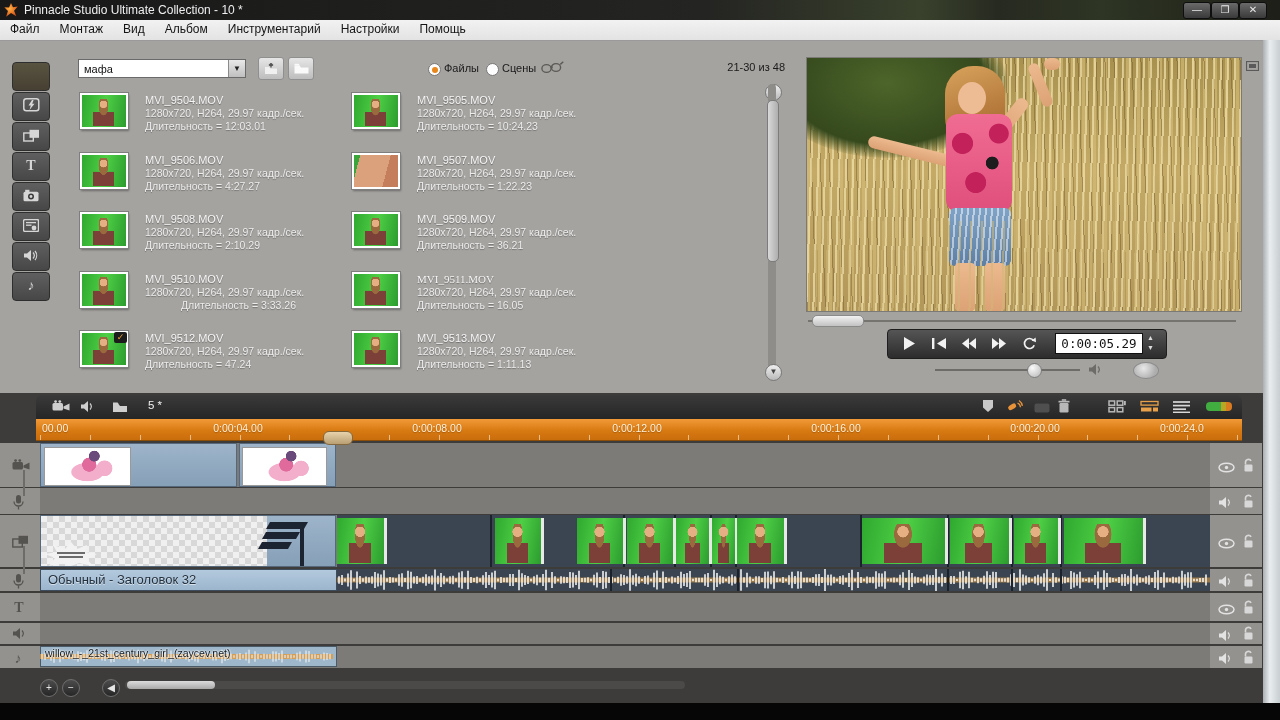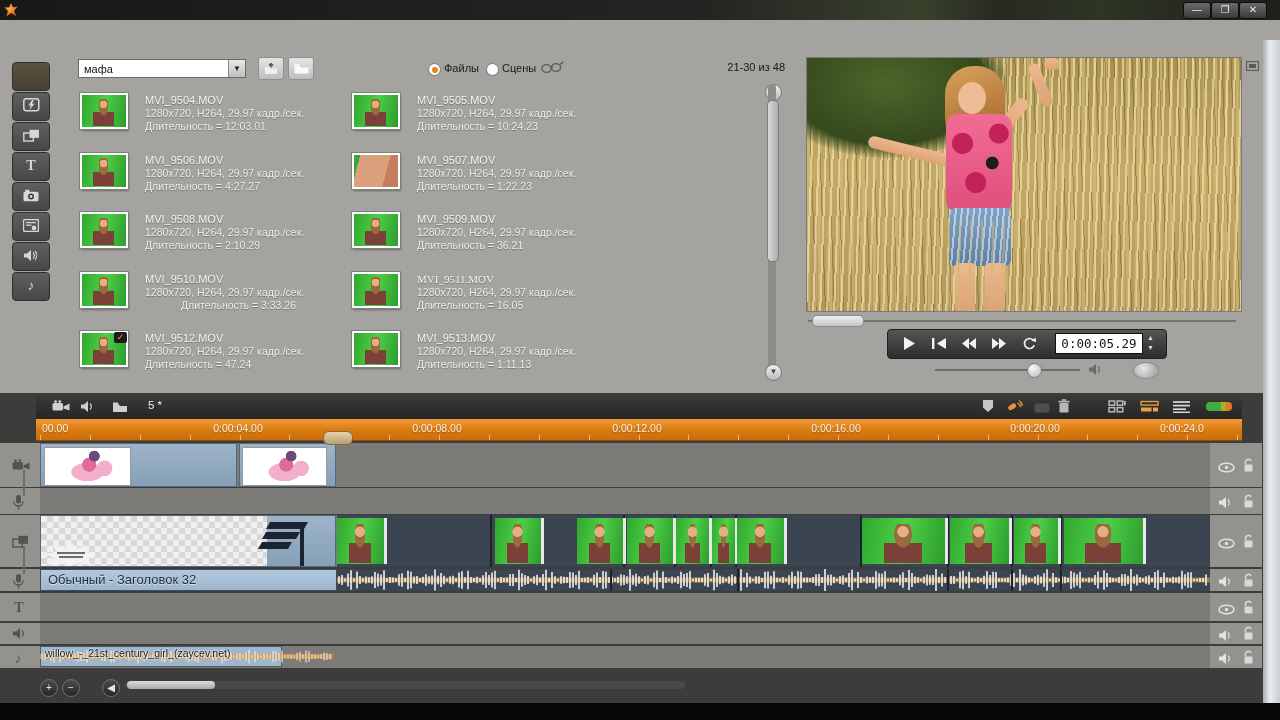--- a/index.html
+++ b/index.html
@@ -137,25 +137,27 @@
   .meter-pill{width:26px;height:9px;border-radius:4px;
     background:linear-gradient(90deg,#41ad41 0 58%,#b8a625 58% 78%,#d97b1e 78%);}
 </style>
 </head>
 <body>
 
 <div id="app">
 
   <div class="abs" id="title-bar">
     <div class="abs" id="app-logo"></div>
+    <div class="abs" id="title-text">Pinnacle Studio Ultimate Collection - 10 *</div>
     <div class="abs winbtn" style="left:1183px;">—</div>
     <div class="abs winbtn" style="left:1211px;">❐</div>
     <div class="abs winbtn" style="left:1239px;">✕</div>
   </div>
 
+  <div class="abs" id="menu-bar"><span class="menu-item">Файл</span><span class="menu-item">Монтаж</span><span class="menu-item">Вид</span><span class="menu-item">Альбом</span><span class="menu-item">Инструментарий</span><span class="menu-item">Настройки</span><span class="menu-item">Помощь</span></div>
 
   <div id="sidebar">
       <div class="abs sbtn active" style="position: absolute; left: 12px; top: 62px;">
         <span></span>
       </div>
       <div class="abs sbtn" style="position: absolute; left: 12px; top: 92px;">
         <span><svg width="17" height="14">
             <rect x="0.8" y="0.8" width="15" height="12" rx="2.5" fill="none" stroke="#d6d6d6" stroke-width="1.5"></rect>
             <polygon points="9,2 5.5,7.5 7.8,7.5 6.5,12 11.5,5.8 9.2,5.8 10.6,2" fill="#d6d6d6"></polygon>
           </svg></span>
@@ -602,21 +604,21 @@
       </div>
       <div class="wave-band" style="position: absolute; left: 337px; top: 569px; width: 873px; height: 22px; overflow: hidden;"><svg width="873" height="22">
           <rect x="0" y="8.5" width="873" height="5" fill="#9a7848"></rect>
           <path d="M2 7.305463864227301 L2 14.6945361357727 M5 5.90401250092502 L5 16.09598749907498 M8 9.488588117782085 L8 12.511411882217915 M11 4.526383250286914 L11 17.473616749713088 M14 1.3014921895723965 L14 20.698507810427603 M17 9.414688739550767 L17 12.585311260449233 M20 2.4104407309379603 L20 19.58955926906204 M23 7.104048672366669 L23 14.89595132763333 M26 9.134306501404904 L26 12.865693498595096 M29 7.49702837802385 L29 14.502971621976151 M32 8.16855270647421 L32 13.83144729352579 M35 7.1756336269330205 L35 14.82436637306698 M38 3.099507368301957 L38 18.900492631698043 M41 4.401678922756565 L41 17.598321077243433 M44 5.527431611229286 L44 16.472568388770714 M47 1.3588335726685372 L47 20.641166427331463 M50 9.268315272272549 L50 12.731684727727451 M53 8.108094909488312 L53 13.891905090511688 M56 8.423678003526522 L56 13.576321996473478 M59 9.370198364519837 L59 12.629801635480163 M62 5.212211811857266 L62 16.787788188142734 M65 4.174970632327499 L65 17.8250293676725 M68 9.0061854744053 L68 12.9938145255947 M71 1.7545934694071583 L71 20.24540653059284 M74 2.838894735702217 L74 19.16110526429778 M77 7.438050737709753 L77 14.561949262290247 M80 7.05854579216877 L80 14.94145420783123 M83 9.336889533879852 L83 12.663110466120148 M86 7.654431594412726 L86 14.345568405587274 M89 5.16333289478595 L89 16.83666710521405 M92 7.144797232920871 L92 14.85520276707913 M95 6.487882534425795 L95 15.512117465574205 M98 0.500020420141249 L98 21.499979579858753 M101 6.63919401923269 L101 15.36080598076731 M104 4.042558858156676 L104 17.957441141843326 M107 6.82072793354159 L107 15.17927206645841 M110 9.59679543524779 L110 12.40320456475221 M113 7.166289580370143 L113 14.833710419629856 M116 6.794639675349133 L116 15.205360324650867 M119 9.22776579239356 L119 12.77223420760644 M122 3.575710244530134 L122 18.424289755469864 M125 2.1444268997157288 L125 19.85557310028427 M128 8.30889934075064 L128 13.69110065924936 M131 1.824448651397912 L131 20.175551348602088 M134 7.9958088727533 L134 14.004191127246699 M137 9.005097407713498 L137 12.994902592286502 M140 7.772927982232735 L140 14.227072017767265 M143 9.264530174521395 L143 12.735469825478605 M146 6.305158213121045 L146 15.694841786878955 M149 3.11122597008091 L149 18.88877402991909 M152 6.073624576388163 L152 15.926375423611837 M155 3.587942949818422 L155 18.412057050181577 M158 1.810208793271876 L158 20.189791206728124 M161 9.394716186422544 L161 12.605283813577456 M164 7.92061414826945 L164 14.07938585173055 M167 8.855118478315369 L167 13.144881521684631 M170 8.47626413424872 L170 13.52373586575128 M173 5.055921319466169 L173 16.94407868053383 M176 5.03008060757997 L176 16.96991939242003 M179 9.094743922388835 L179 12.905256077611165 M182 0.7364382323935459 L182 21.263561767606454 M185 4.32697687526183 L185 17.67302312473817 M188 6.0185130388187424 L188 15.981486961181258 M191 7.10081521494055 L191 14.89918478505945 M194 9.649857156699797 L194 12.350142843300203 M197 7.233169270907952 L197 14.766830729092048 M200 5.722649476102644 L200 16.277350523897354 M203 8.427114147250457 L203 13.572885852749543 M206 5.001876996767669 L206 16.99812300323233 M209 0.687358998836638 L209 21.312641001163364 M212 8.803410700795439 L212 13.196589299204561 M215 3.039172596138191 L215 18.96082740386181 M218 7.3356350131269155 L218 14.664364986873085 M221 9.645434656185778 L221 12.354565343814222 M224 7.256328080008269 L224 14.74367191999173 M227 7.7982009704373745 L227 14.201799029562626 M230 8.054437815624853 L230 13.945562184375147 M233 2.952057318657001 L233 19.047942681343 M236 3.420789201866074 L236 18.579210798133925 M239 6.086110085487421 L239 15.913889914512579 M242 1.6827138100946204 L242 20.31728618990538 M245 9.035337188547057 L245 12.964662811452943 M248 8.8467749714276 L248 13.1532250285724 M251 8.194074190117743 L251 13.805925809882257 M254 9.698573982622094 L254 12.301426017377906 M257 5.685434226986685 L257 16.314565773013314 M260 3.4583234012187187 L260 18.54167659878128 M263 7.967591886767907 L263 14.032408113232094 M266 1.9744449692239243 L266 20.025555030776076 M269 2.733110926522439 L269 19.26688907347756 M272 8.039451033010312 L272 13.960548966989688 M275 7.7879271571822155 L275 14.212072842817784 M278 9.318114846439784 L278 12.681885153560216 M281 7.777888113974656 L281 14.222111886025344 M284 5.181008036690454 L284 16.818991963309546 M287 6.0989021912886265 L287 15.901097808711373 M290 7.235022943916614 L290 14.764977056083385 M293 0.21601396669547412 L293 21.783986033304526 M296 6.1650209346119365 L296 15.834979065388064 M299 4.772746141514887 L299 17.227253858485113 M302 7.281764616265275 L302 14.718235383734726 M305 9.909096281849111 L305 12.090903718150889 M308 7.058987496791263 L308 14.941012503208736 M311 6.479063240405814 L311 15.520936759594186 M314 9.729190062125506 L314 12.270809937874494 M317 3.7722464065772945 L317 18.227753593422705 M320 1.3868098000617017 L320 20.6131901999383 M323 8.925324318163728 L323 13.074675681836272 M326 2.3953581161503106 L326 19.604641883849688 M329 8.015454002022356 L329 13.984545997977644 M332 9.623288547331144 L332 12.376711452668856 M335 7.550234111269311 L335 14.449765888730688 M338 8.840734946823513 L338 13.159265053176487 M341 7.0458457579274825 L341 14.954154242072518 M344 2.684121460733527 L344 19.31587853926647 M347 5.065450695994129 L347 16.93454930400587 M350 4.04591825742466 L350 17.95408174257534 M353 2.002924334924021 L353 19.99707566507598 M356 9.827154182831435 L356 12.172845817168565 M359 8.671918074960892 L359 13.328081925039108 M362 8.71259328393749 L362 13.28740671606251 M365 8.786878412637696 L365 13.213121587362304 M368 5.332935267719863 L368 16.66706473228014 M371 4.117186118316841 L371 17.88281388168316 M374 9.983103420517946 L374 12.016896579482054 M377 0.7844059362913693 L377 21.21559406370863 M380 4.083332316594381 L380 17.91666768340562 M383 6.740415171629643 L383 15.259584828370357 M386 7.729104821291427 L386 14.270895178708573 M389 9.7650910142187 L389 12.2349089857813 M392 7.309838352054179 L392 14.690161647945821 M395 5.558527853639593 L395 16.441472146360407 M398 7.32191987656161 L398 14.67808012343839 M401 5.513332976085259 L401 16.48666702391474 M404 0.23004744460931192 L404 21.769952555390688 M407 8.252955030276667 L407 13.747044969723333 M410 3.7756480933720846 L410 18.224351906627916 M413 7.605944356099613 L413 14.394055643900387 M416 9.913363567194452 L416 12.086636432805548 M419 7.125676542769136 L419 14.874323457230865 M422 7.369706712370166 L422 14.630293287629833 M425 9.014890434284183 L425 12.985109565715817 M428 2.8623273538486167 L428 19.137672646151383 M431 2.5658275214013138 L431 19.434172478598686 M434 6.676376213695867 L434 15.323623786304132 M437 2.1560066249979144 L437 19.843993375002086 M440 8.83459488983114 L440 13.16540511016886 M443 9.529097736428877 L443 12.470902263571123 M446 8.008121438997543 L446 13.991878561002457 M449 9.850367597596584 L449 12.149632402403416 M452 6.24418272215446 L452 15.75581727784554 M455 2.7822174518585125 L455 19.217782548141486 M458 6.991664376343865 L458 15.008335623656135 M461 2.308473463428422 L461 19.69152653657158 M464 2.775927054782546 L464 19.224072945217454 M467 8.648886722450806 L467 13.351113277549194 M470 8.498004296802193 L470 13.501995703197807 M473 9.274878608124903 L473 12.725121391875097 M476 8.053716119936778 L476 13.946283880063222 M479 5.247545631640468 L479 16.752454368359533 M482 5.049035970933406 L482 16.950964029066593 M485 7.988082264319223 L485 14.011917735680777 M488 0.091913234717099 L488 21.908086765282903 M491 5.790749163057697 L491 16.209250836942303 M494 5.57107959911639 L494 16.42892040088361 M497 7.761510103913364 L497 14.238489896086637 M500 9.84819572961681 L500 12.15180427038319 M503 7.088116551159736 L503 14.911883448840264 M506 6.14597323354101 L506 15.85402676645899 M509 8.633934192158403 L509 13.366065807841597 M512 4.021544371339757 L512 17.978455628660242 M515 0.7847617512987526 L515 21.215238248701247 M518 9.525548840299594 L518 12.474451159700406 M521 3.0894842595723464 L521 18.910515740427655 M524 8.070314554950247 L524 13.929685445049753 M527 9.83668952937358 L527 12.16331047062642 M530 7.409095235099569 L530 14.590904764900431 M533 8.32725416511241 L533 13.67274583488759 M536 7.8653929527487385 L536 14.134607047251261 M539 2.3186897073238075 L539 19.681310292676194 M542 4.163948245932562 L542 17.836051754067437 M545 4.579635970841585 L545 17.420364029158414 M548 2.3433247858479476 L548 19.656675214152052 M551 9.75839064379819 L551 12.24160935620181 M554 9.370270060893644 L554 12.629729939106356 M557 8.57904242885764 L557 13.42095757114236 M560 9.237837212944848 L560 12.762162787055152 M563 5.677760744992678 L563 16.32223925500732 M566 3.2378470544875446 L566 18.762152945512454 M569 9.095788613490443 L569 12.904211386509557 M572 0.9777697445375946 L572 21.022230255462404 M575 3.9659034460290465 L575 18.034096553970954 M578 7.4914893518604 L578 14.5085106481396 M581 8.346126452132584 L581 13.653873547867416 M584 9.825943137360726 L584 12.174056862639274 M587 7.536423937690474 L587 14.463576062309526 M590 5.413610576584209 L590 16.586389423415792 M593 6.202182073865091 L593 15.79781792613491 M596 6.055937479328289 L596 15.94406252067171 M599 -0.05705625281357207 L599 22.057056252813574 M602 7.763201544841262 L602 14.236798455158738 M605 4.599580725345696 L605 17.400419274654304 M608 7.899201620282687 L608 14.100798379717313 M611 9.55908341885826 L611 12.44091658114174 M614 7.109536986589838 L614 14.890463013410162 M617 6.890831137947982 L617 15.109168862052018 M620 9.967579929836036 L620 12.032420070163964 M623 2.8395945843306905 L623 19.16040541566931 M626 1.855112427603066 L626 20.144887572396932 M629 7.296276884870141 L629 14.703723115129858 M632 2.760013685155803 L632 19.239986314844195 M635 8.663756622653462 L635 13.336243377346538 M638 9.869595327544841 L638 12.130404672455159 M641 7.869590677951111 L641 14.130409322048889 M644 9.284702982524221 L644 12.715297017475779 M647 6.874029534751314 L647 15.125970465248686 M650 2.168598321187421 L650 19.83140167881258 M653 6.095978653201769 L653 15.904021346798231 M656 2.757719138944074 L656 19.242280861055924 M659 2.955191817938072 L659 19.044808182061928 M662 9.2554027769091 L662 12.7445972230909 M665 9.162446894500205 L665 12.837553105499795 M668 9.20521867689696 L668 12.79478132310304 M671 8.477697982227735 L671 13.522302017772265 M674 5.36026166938704 L674 16.63973833061296 M677 4.024256282037386 L677 17.975743717962615 M680 8.736931553206698 L680 13.263068446793302 M683 0.13521967764217102 L683 21.86478032235783 M686 5.512167913394485 L686 16.487832086605515 M689 6.417642064607721 L689 15.58235793539228 M692 8.239313284382888 L692 13.760686715617112 M695 9.686184443195504 L695 12.313815556804496 M698 7.254371510180472 L698 14.745628489819527 M701 5.801899680922084 L701 16.198100319077916 M704 7.514893288111377 L704 14.485106711888623 M707 4.325958112110609 L707 17.67404188788939 M710 0.35228799193822447 L710 21.647712008061774 M713 9.8917553512089 L713 12.1082446487911 M716 3.8846832705647536 L716 18.115316729435246 M719 8.151423729500088 L719 13.848576270499912 M722 9.394995456324182 L722 12.605004543675818 M725 7.352699418280027 L725 14.647300581719973 M728 7.734615653431023 L728 14.265384346568977 M731 8.743169759600184 L731 13.256830240399816 M734 2.030986606643518 L734 19.969013393356484 M737 3.385901510064718 L737 18.61409848993528 M740 5.187032199169892 L740 16.81296780083011 M743 2.813550340114759 L743 19.18644965988524 M746 9.367039526304751 L746 12.632960473695249 M749 9.990472591714935 L749 12.009527408285065 M752 8.455498935144755 L752 13.544501064855245 M755 9.820083402645446 L755 12.179916597354554 M758 6.081669717214506 L758 15.918330282785494 M761 2.41851327313352 L761 19.58148672686648 M764 8.256701674134332 L764 13.743298325865668 M767 1.318532608519627 L767 20.681467391480375 M770 3.9649627883061136 L770 18.035037211693886 M773 8.254612304342878 L773 13.745387695657122 M776 8.928362424091723 L776 13.071637575908277 M779 9.82670680664254 L779 12.17329319335746 M782 7.908675827769453 L782 14.091324172230546 M785 5.290891689963884 L785 16.709108310036115 M788 5.097950295944021 L788 16.90204970405598 M791 6.625858330120815 L791 15.374141669879185 M794 -0.1654599531666303 L794 22.165459953166632 M797 7.332488211531292 L797 14.667511788468708 M800 5.487579041046004 L800 16.512420958953996 M803 8.200569159662344 L803 13.799430840337656 M806 9.306344016213501 L806 12.693655983786499 M809 7.208337299519373 L809 14.791662700480627 M812 6.372311958868611 L812 15.627688041131389 M815 8.918733030679725 L815 13.081266969320275 M818 2.8931450677980166 L818 19.106854932201983 M821 1.3023351368334062 L821 20.697664863166594 M824 7.942970102816825 L824 14.057029897183174 M827 3.472227602924974 L827 18.527772397075026 M830 8.52130047278633 L830 13.47869952721367 M833 9.371217309705468 L833 12.628782690294532 M836 7.7802586735533525 L836 14.219741326446648 M839 8.617085737111612 L839 13.382914262888388 M842 7.559695987656462 L842 14.440304012343539 M845 1.6391729428088286 L845 20.360827057191173 M848 5.2947221990681355 L848 16.705277800931864 M851 3.3200067134971487 L851 18.67999328650285 M854 3.255142946087709 L854 18.74485705391229 M857 9.846728444613351 L857 12.153271555386649 M860 9.757242895043632 L860 12.242757104956368 M863 9.107457944601826 L863 12.892542055398174 M866 9.040373564746446 L866 12.959626435253554 M869 5.5167628105942805 L869 16.48323718940572 " stroke="rgba(255,255,255,0.92)" stroke-width="1.6"></path>
         </svg></div>
       <div class="ov-cut" style="position: absolute; left: 610px; top: 569px; height: 22px;"></div>
       <div class="ov-cut" style="position: absolute; left: 737px; top: 569px; height: 22px;"></div>
       <div class="ov-cut" style="position: absolute; left: 947px; top: 569px; height: 22px;"></div>
       <div class="ov-cut" style="position: absolute; left: 1011px; top: 569px; height: 22px;"></div>
       <div class="ov-cut" style="position: absolute; left: 1060px; top: 569px; height: 22px;"></div>
-      <div style="position: absolute; left: 40px; top: 646px; width: 242px; height: 21px;">
+      <div style="position: absolute; left: 40px; top: 646px; width: 297px; height: 21px;">
         <div id="music-clip" style="position:absolute;inset:0;"></div>
   <div style="position:absolute;left:0;top:3px;opacity:.75;"><svg width="293" height="15">
             <rect x="0" y="5" width="293" height="5" fill="#e8962e"></rect>
             <path d="M2 4.853339028138906 L2 10.146660971861094 M5 3.9968965283430675 L5 11.003103471656932 M8 6.187470516422385 L8 8.812529483577615 M11 3.155011986286448 L11 11.844988013713552 M14 1.1842452269609094 L14 13.81575477303909 M17 6.142309785281025 L17 8.857690214718975 M20 1.8619360022398652 L20 13.138063997760135 M23 4.730251966446297 L23 10.269748033553704 M26 5.970965084191885 L26 9.029034915808115 M29 4.970406231014575 L29 10.029593768985425 M32 5.3807822095120175 L32 9.619217790487983 M35 4.77399832757018 L35 10.22600167242982 M38 2.283032280628974 L38 12.716967719371027 M41 3.0788037861290114 L41 11.921196213870989 M44 3.766763762417897 L44 11.233236237582103 M47 1.21928718329744 L47 13.780712816702561 M50 6.052859333055446 L50 8.947140666944554 M53 5.343835778020634 L53 9.656164221979367 M56 5.536692113266208 L56 9.46330788673379 M59 6.115121222762122 L59 8.884878777237878 M62 3.5741294405794397 L62 11.42587055942056 M65 2.940259830866805 L65 12.059740169133196 M68 5.89266890102546 L68 9.107331098974539 M71 1.4611404535265962 L71 13.538859546473404 M74 2.123769005151355 L74 12.876230994848644 M77 4.934364339711516 L77 10.065635660288484 M80 4.702444650769804 L80 10.297555349230196 M83 6.09476582625991 L83 8.90523417374009 M86 5.066597085474443 L86 9.933402914525557 M89 3.54425899125808 L89 11.45574100874192 M92 4.755153864562754 L92 10.244846135437246 M95 4.353705993260208 L95 10.646294006739792 M98 0.6944569234196525 L98 14.305543076580348 M101 4.446174122864422 L101 10.553825877135578 M104 2.8593415244290803 L104 12.14065847557092 M107 4.557111514942083 L107 10.442888485057917 M110 6.253597210429205 L110 8.746402789570794 M113 4.7682880768928655 L113 10.231711923107135 M116 4.541168690491137 L116 10.458831309508863 M119 6.02807909535162 L119 8.97192090464838 M122 2.574045149435081 L122 12.425954850564919 M125 1.6993719942707237 L125 13.300628005729276 M128 5.4665495971253915 L128 9.533450402874609 M131 1.5038297314098354 L131 13.496170268590165 M134 5.275216533349239 L134 9.724783466650761 M137 5.892003971380471 L137 9.107996028619528 M140 5.139011544697783 L140 9.860988455302216 M143 6.050546217763075 L143 8.949453782236926 M146 4.242041130240638 L146 10.757958869759362 M149 2.290193648382778 L149 12.709806351617221 M152 4.10054835223721 L152 10.89945164776279 M155 2.5815206915557027 L155 12.418479308444297 M158 1.495127595888368 L158 13.504872404111632 M161 6.13010433614711 L161 8.86989566385289 M164 5.22926420172022 L164 9.77073579827978 M167 5.800350181192726 L167 9.199649818807274 M170 5.568828082040883 L170 9.431171917959116 M173 3.4786185841182142 L173 11.521381415881786 M176 3.4628270379655373 L176 11.537172962034463 M179 5.946787952570954 L179 9.053212047429046 M182 0.8389344753516124 L182 14.161065524648388 M185 3.0331525348822295 L185 11.96684746511777 M188 4.066869079278121 L188 10.93313092072188 M191 4.728275964685891 L191 10.271724035314108 M194 6.28602381798321 L194 8.71397618201679 M197 4.809158998888193 L197 10.190841001111806 M200 3.886063568729394 L200 11.113936431270606 M203 5.538791978875279 L203 9.46120802112472 M206 3.4455914980246867 L206 11.554408501975313 M209 0.8089416104001677 L209 14.191058389599831 M212 5.7687509838194355 L212 9.231249016180564 M215 2.2461610309733393 L215 12.75383896902666 M218 4.8717769524664485 L218 10.128223047533552 M221 6.283321178780198 L221 8.716678821219801 M224 4.823311604449498 L224 10.176688395550503 M227 5.154456148600618 L227 9.845543851399382 M230 5.311045331770743 L230 9.688954668229258 M233 2.1929239169570565 L233 12.807076083042944 M236 2.4793711789181563 L236 12.520628821081843 M239 4.108178385575647 L239 10.891821614424353 M242 1.417213995057823 L242 13.582786004942177 M245 5.910483837445423 L245 9.089516162554576 M248 5.7952513714279785 L248 9.204748628572021 M251 5.396378671738621 L251 9.60362132826138 M254 6.315795211602391 L254 8.684204788397608 M257 3.863320916491863 L257 11.136679083508136 M260 2.5023087451892163 L260 12.497691254810784 M263 5.257972819691498 L263 9.7420271803085 M266 1.5954941478590658 L266 13.404505852140934 M269 2.0591233439859353 L269 12.940876656014066 M272 5.30188674239519 L272 9.69811325760481 M275 5.1481777071669095 L275 9.851822292833091 M278 6.083292406157645 L278 8.916707593842355 M281 5.142042736317846 L281 9.857957263682154 M284 3.5550604668663883 L284 11.444939533133612 M287 4.115995783565272 L287 10.884004216434729 M290 4.810291799060153 L290 10.189708200939847 " stroke="rgba(250,250,250,0.8)" stroke-width="1.6"></path>
           </svg></div>
   <div style="position:absolute;left:5px;top:1px;font-size:10.5px;color:#101820;text-shadow:0 0 2px #fff,0 0 2px #fff;">willow_-_21st_century_girl_(zaycev.net)</div>
       </div>
     </div>
   <div id="tl-toolbar-icons">
       <div class="abs" style="position: absolute; left: 52px; top: 399px;"><svg width="19" height="13">

